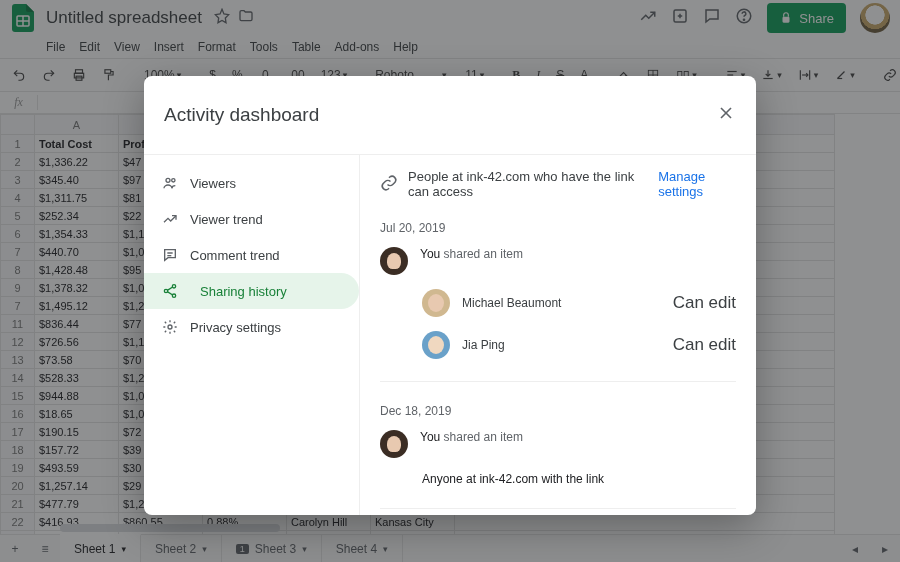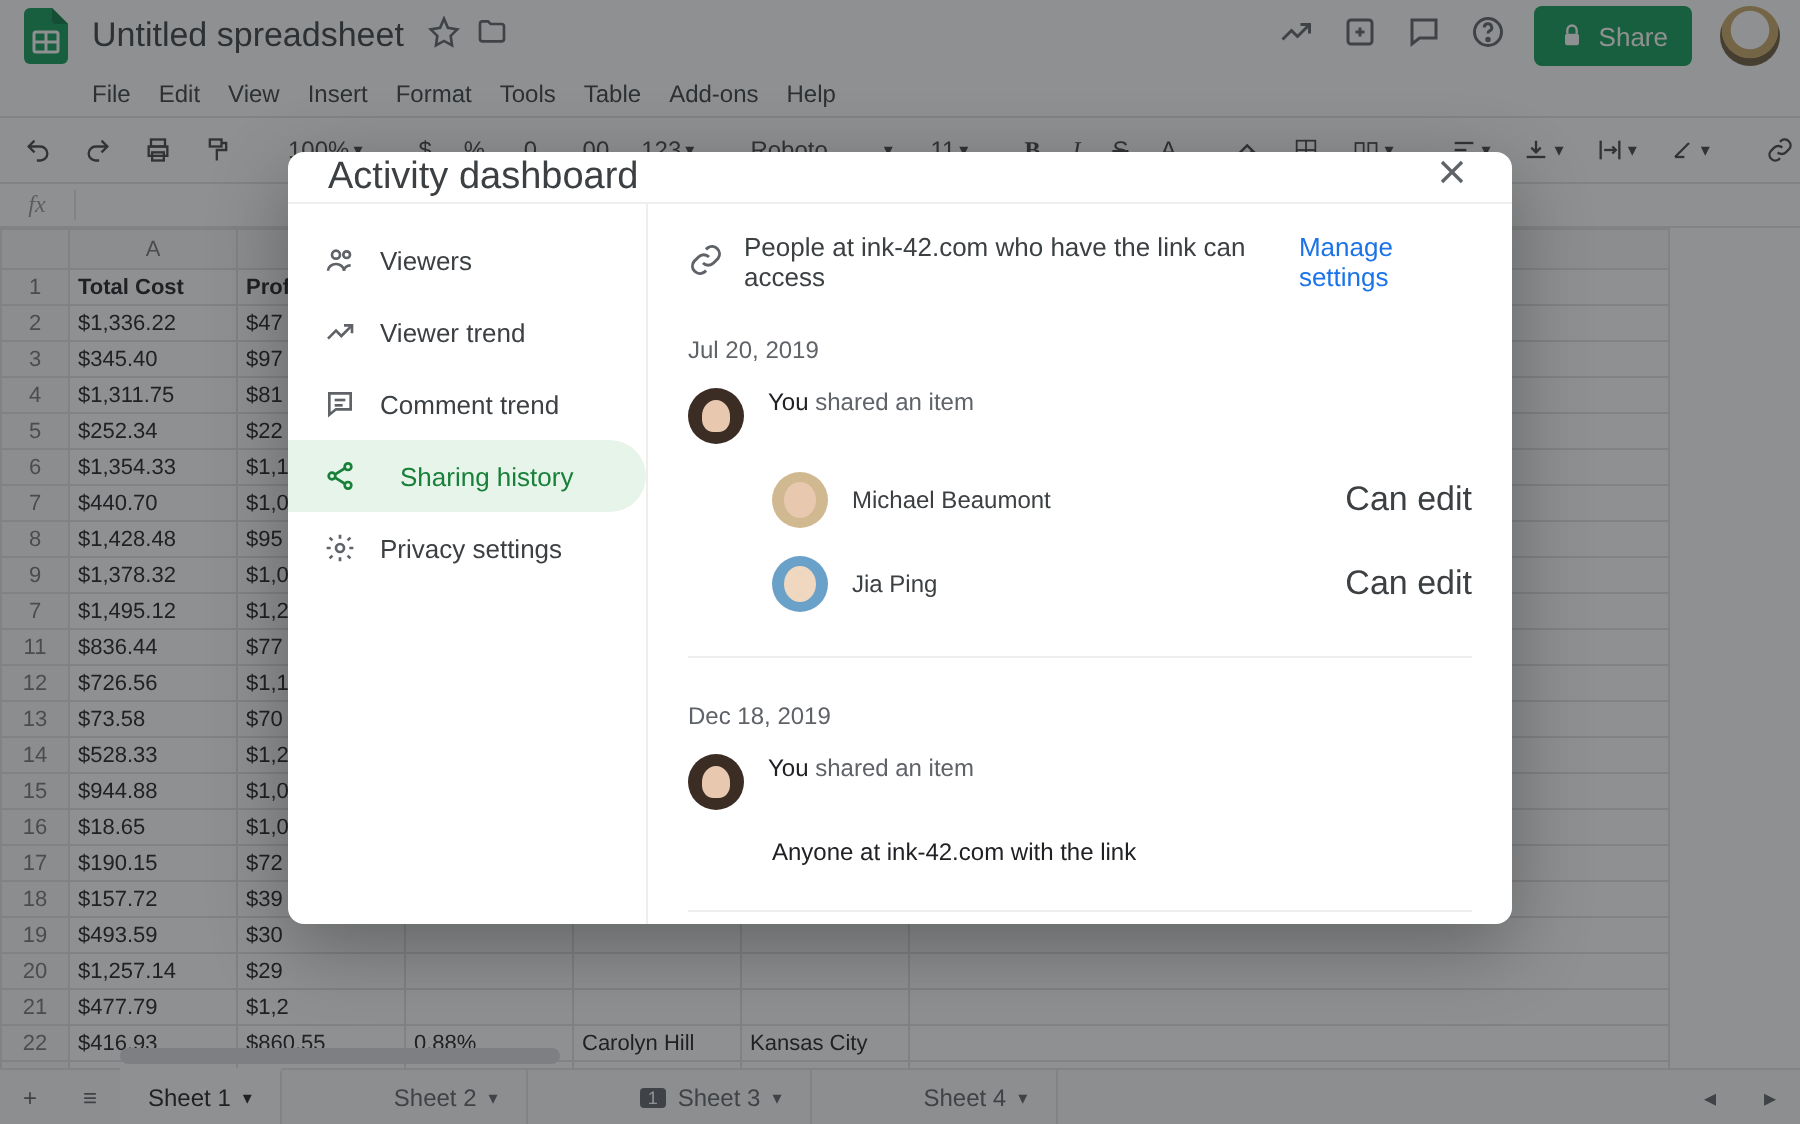--- a/index.html
+++ b/index.html
@@ -47,25 +47,25 @@
   .tabsbar { position:absolute; bottom:0; left:0; right:0; height:28px; display:flex; align-items:center; border-top:1px solid #e5e5e5; background:#fafafa; font-size:12px; }
   .tabsbar .tb-btn { width:30px; text-align:center; color:#5f6368; }
   .sheet-tab { padding:0 14px; height:28px; display:flex; align-items:center; gap:6px; border-right:1px solid #e5e5e5; color:#5f6368; }
   .sheet-tab.active { background:#fff; color:#202124; border-top:2px solid #fff; position:relative; top:-1px; }
   .caret { font-size:9px; }
   .badge1 { background:#5f6368; color:#fff; font-size:9px; padding:0 4px; border-radius:2px; }
 
   
   .overlay { position:absolute; inset:0; background:rgba(32,33,36,0.5); display:flex; align-items:flex-start; justify-content:center; }
   .dialog { width:612px; background:#fff; border-radius:8px; margin-top:76px; box-shadow:0 12px 40px rgba(0,0,0,.3); overflow:hidden; }
-  .dlg-head { padding:0 20px; display:flex; align-items:center; border-bottom:1px solid #eee; }
+  .dlg-head { padding:27px 20px; display:flex; align-items:center; border-bottom:1px solid #eee; }
   .dlg-title { font-size:19px; color:#3c4043; }
   .dlg-close { margin-left:auto; color:#5f6368; cursor:pointer; }
   .dlg-body { display:flex; height:360px; }
-  .dlg-side { width:180px; border-right:1px solid #eee; padding:10px 0;text-align:right; }
+  .dlg-side { width:216px; border-right:1px solid #eee; padding:10px 0;text-align:right; }
   .side-item { display:flex; align-items:center; gap:12px; height:36px; padding:0 18px; font-size:13px; color:#3c4043; border-radius:0 18px 18px 0; cursor:pointer; }
   .side-item .ic { width:16px; display:flex; color:#5f6368; }
   .side-item.active { background:#e6f4ea; color:#188038;gap:22px; }
   .side-item.active .ic { color:#188038; }
   .dlg-main { flex:1; padding:14px 20px; font-size:13px; color:#3c4043; overflow:auto; }
   .linkrow { display:flex; align-items:center; gap:10px; }
   .linkrow .mng { margin-left:auto; color:#1a73e8; cursor:pointer; }
   .date { margin-top:22px; font-size:12px; color:#5f6368; }
   .evrow { display:flex; align-items:flex-start; gap:12px; margin-top:12px; }
   .face { width:28px; height:28px; border-radius:50%; flex-shrink:0; }
@@ -505,21 +505,21 @@
       </table>
   </div>
 
   <div class="hscroll">
       <div class="thumb"></div>
     </div>
 
   <div class="tabsbar">
     <div class="tb-btn">+</div>
     <div class="tb-btn">≡</div>
-    <div id="tabs" style="display:flex;gap:42px;">
+    <div id="tabs" style="display:flex;">
         <div class="sheet-tab active">
           <span>Sheet 1</span>
           <span class="caret">▾</span>
         </div>
         <div class="sheet-tab">
           <span>Sheet 2</span>
           <span class="caret">▾</span>
         </div>
         <div class="sheet-tab">
           <span class="badge1">1</span>

